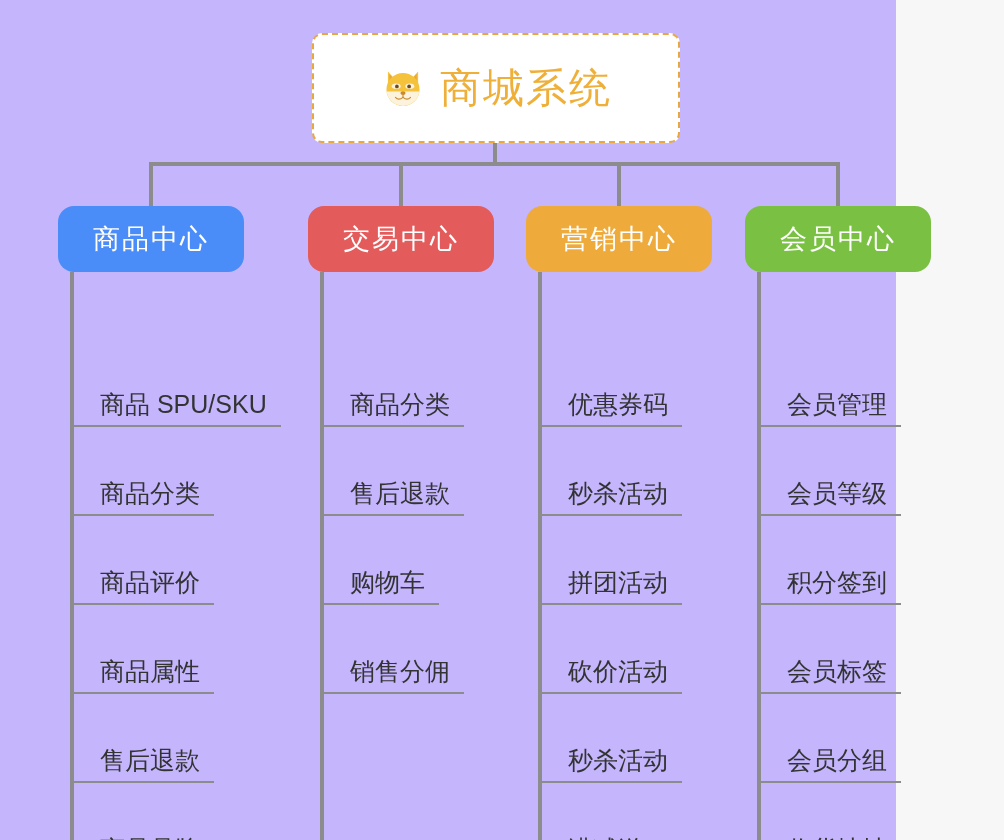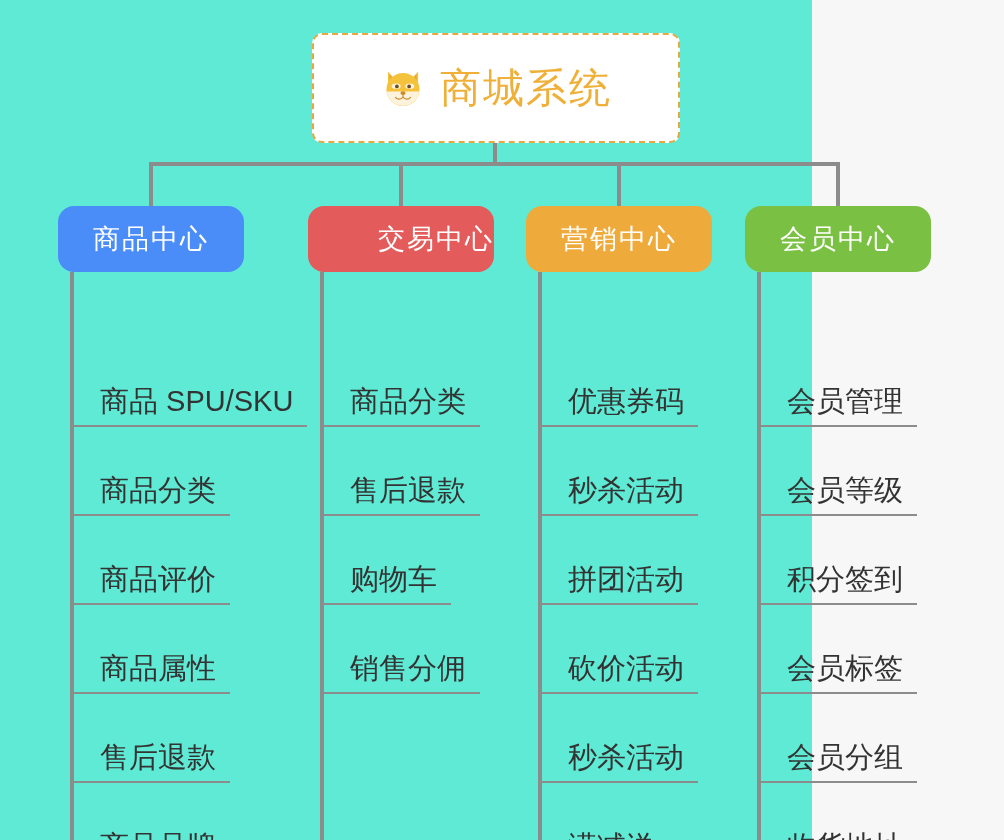--- a/index.html
+++ b/index.html
@@ -8,23 +8,23 @@
   html, body {
     width: 1004px;
     height: 840px;
     background: #f7f7f7;
     font-family: "Liberation Sans", "DejaVu Sans", sans-serif;
     overflow: hidden;
   }
 
   #mindmap {
     position: relative;
-    width: 812px;
+    width: 896px;
     height: 840px;
-    background: #5eead4;
+    background: #c4b5fd;
   }
 
   
   .root-card {
     position: absolute;
     left: 312px;
     top: 33px;
     width: 368px;
     height: 110px;
     background: #ffffff;
@@ -115,21 +115,21 @@
     height: 89px;
     display: flex;
     align-items: flex-end;
   }
 
   .leaf-inner {
     position: relative;
     margin-left: 12px;
     padding: 0 14px 7px 30px;
     border-bottom: 2px solid #8c8c8c;
-    font-size: 29px;
+    font-size: 25px;
     color: #333333;
     line-height: 1.1;
     white-space: nowrap;
   }
 </style>
 </head>
 <body>
 
 <div id="mindmap">
 
@@ -181,21 +181,21 @@
       <div class="leaf">
           <span class="leaf-inner">售后退款</span>
         </div>
       <div class="leaf">
           <span class="leaf-inner">商品品牌</span>
         </div>
     </div>
   </div>
 
   <div class="column" style="left:308px; width:186px;">
-    <div class="cat-box" style="background:#e35b5b;justify-content:flex-end;">
+    <div class="cat-box" style="background:#e35b5b;">
       <span>交易中心</span>
     </div>
     <div class="trunk" style="height:568px;"></div>
     <div class="leaf-list">
       <div class="leaf">
           <span class="leaf-inner">商品分类</span>
         </div>
       <div class="leaf">
           <span class="leaf-inner">售后退款</span>
         </div>

